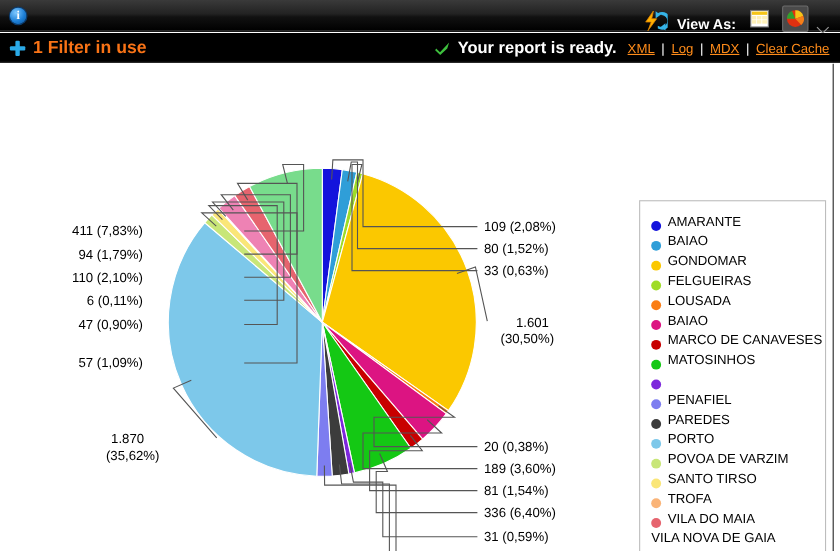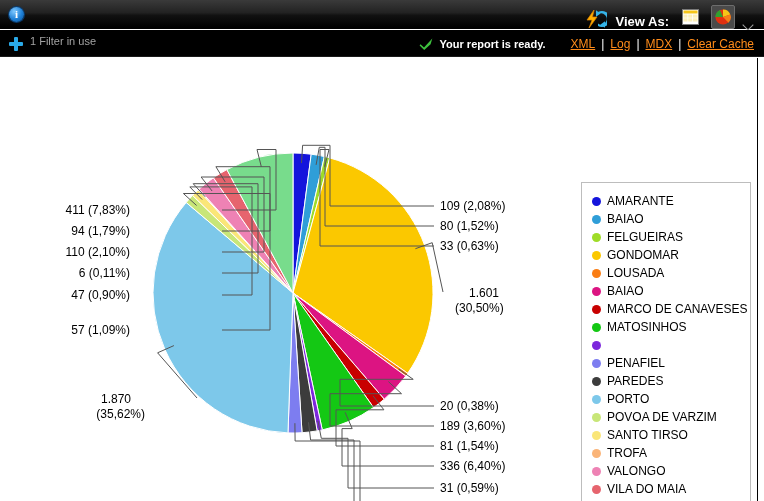--- a/index.html
+++ b/index.html
@@ -119,43 +119,44 @@
     content: "";
     position: absolute;
     background: #2aaae8;
     border-radius: 1px;
   }
   .plus-icon::before { left: 0; top: 5px; width: 14px; height: 4px; }
   .plus-icon::after  { left: 5px; top: 0; width: 4px; height: 14px; }
   .filter-text {
     position: absolute;
     left: 30px; top: 5px;
-    color: #a3a3a3;
-    font-size: 11px;
-    white-space: nowrap;
+    color: #f97316;
+    font-size: 16px;
+    white-space: nowrap;
+    font-weight: bold;
   }
   .status-right {
     position: absolute;
     right: 10px; top: 0;
     height: 27px;
     display: flex;
     align-items: center;
     gap: 6px;
   }
   .check-icon {
     width: 15px; height: 14px;
     position: relative;
     display: inline-block;
   }
   .ready-text {
     color: #ffffff;
-    font-size: 11px;
+    font-size: 15px;
     font-weight: bold;
     white-space: nowrap;
-    margin-right: 19px;
+    margin-right: 4px;
   }
   .link {
     color: #ff8c1a;
     font-size: 12px;
     text-decoration: underline;
     cursor: pointer;
     white-space: nowrap;
   }
   .sep {
     color: #ffffff;
@@ -200,21 +201,21 @@
     position: absolute;
     left: 581px; top: 124px;
     width: 170px;
     background: #ffffff;
     border: 1px solid #bdbdbd;
     box-sizing: border-box;
     padding: 9px 8px 9px 10px;
   }
   .legend-item {
     display: flex;
-    align-items: center;
+    align-items: flex-end;
     height: 18px;
     white-space: nowrap;
   }
   .legend-dot {
     width: 9px; height: 9px;
     border-radius: 50%;
     flex: 0 0 auto;
     margin-right: 6px;
   }
   .legend-label {
@@ -354,28 +355,28 @@
       <div id="legend-list">
           <div class="legend-item">
             <span class="legend-dot" style="background: rgb(20, 20, 220);"></span>
             <span class="legend-label">AMARANTE</span>
           </div>
           <div class="legend-item">
             <span class="legend-dot" style="background: rgb(47, 158, 216);"></span>
             <span class="legend-label">BAIAO</span>
           </div>
           <div class="legend-item">
+            <span class="legend-dot" style="background: rgb(251, 200, 0);"></span>
+            <span class="legend-label">GONDOMAR</span>
+          </div>
+          <div class="legend-item">
             <span class="legend-dot" style="background: rgb(159, 220, 40);"></span>
             <span class="legend-label">FELGUEIRAS</span>
           </div>
           <div class="legend-item">
-            <span class="legend-dot" style="background: rgb(251, 200, 0);"></span>
-            <span class="legend-label">GONDOMAR</span>
-          </div>
-          <div class="legend-item">
             <span class="legend-dot" style="background: rgb(250, 125, 20);"></span>
             <span class="legend-label">LOUSADA</span>
           </div>
           <div class="legend-item">
             <span class="legend-dot" style="background: rgb(220, 20, 130);"></span>
             <span class="legend-label">BAIAO</span>
           </div>
           <div class="legend-item">
             <span class="legend-dot" style="background: rgb(200, 0, 0);"></span>
             <span class="legend-label">MARCO DE CANAVESES</span>
@@ -403,24 +404,20 @@
             <span class="legend-dot" style="background: rgb(200, 230, 120);"></span>
             <span class="legend-label">POVOA DE VARZIM</span>
           </div>
           <div class="legend-item">
             <span class="legend-dot" style="background: rgb(250, 230, 120);"></span>
             <span class="legend-label">SANTO TIRSO</span>
           </div>
           <div class="legend-item">
             <span class="legend-dot" style="background: rgb(250, 180, 120);"></span>
             <span class="legend-label">TROFA</span>
-          </div>
-          <div class="legend-item">
-            <span class="legend-dot" style="background: rgb(238, 130, 180);"></span>
-            <span class="legend-label">VALONGO</span>
           </div>
           <div class="legend-item">
             <span class="legend-dot" style="background: rgb(230, 100, 110);"></span>
             <span class="legend-label">VILA DO MAIA</span>
           </div>
           <div class="legend-item">
             <span class="legend-label">VILA NOVA DE GAIA</span>
           </div>
         </div>
     </div>

